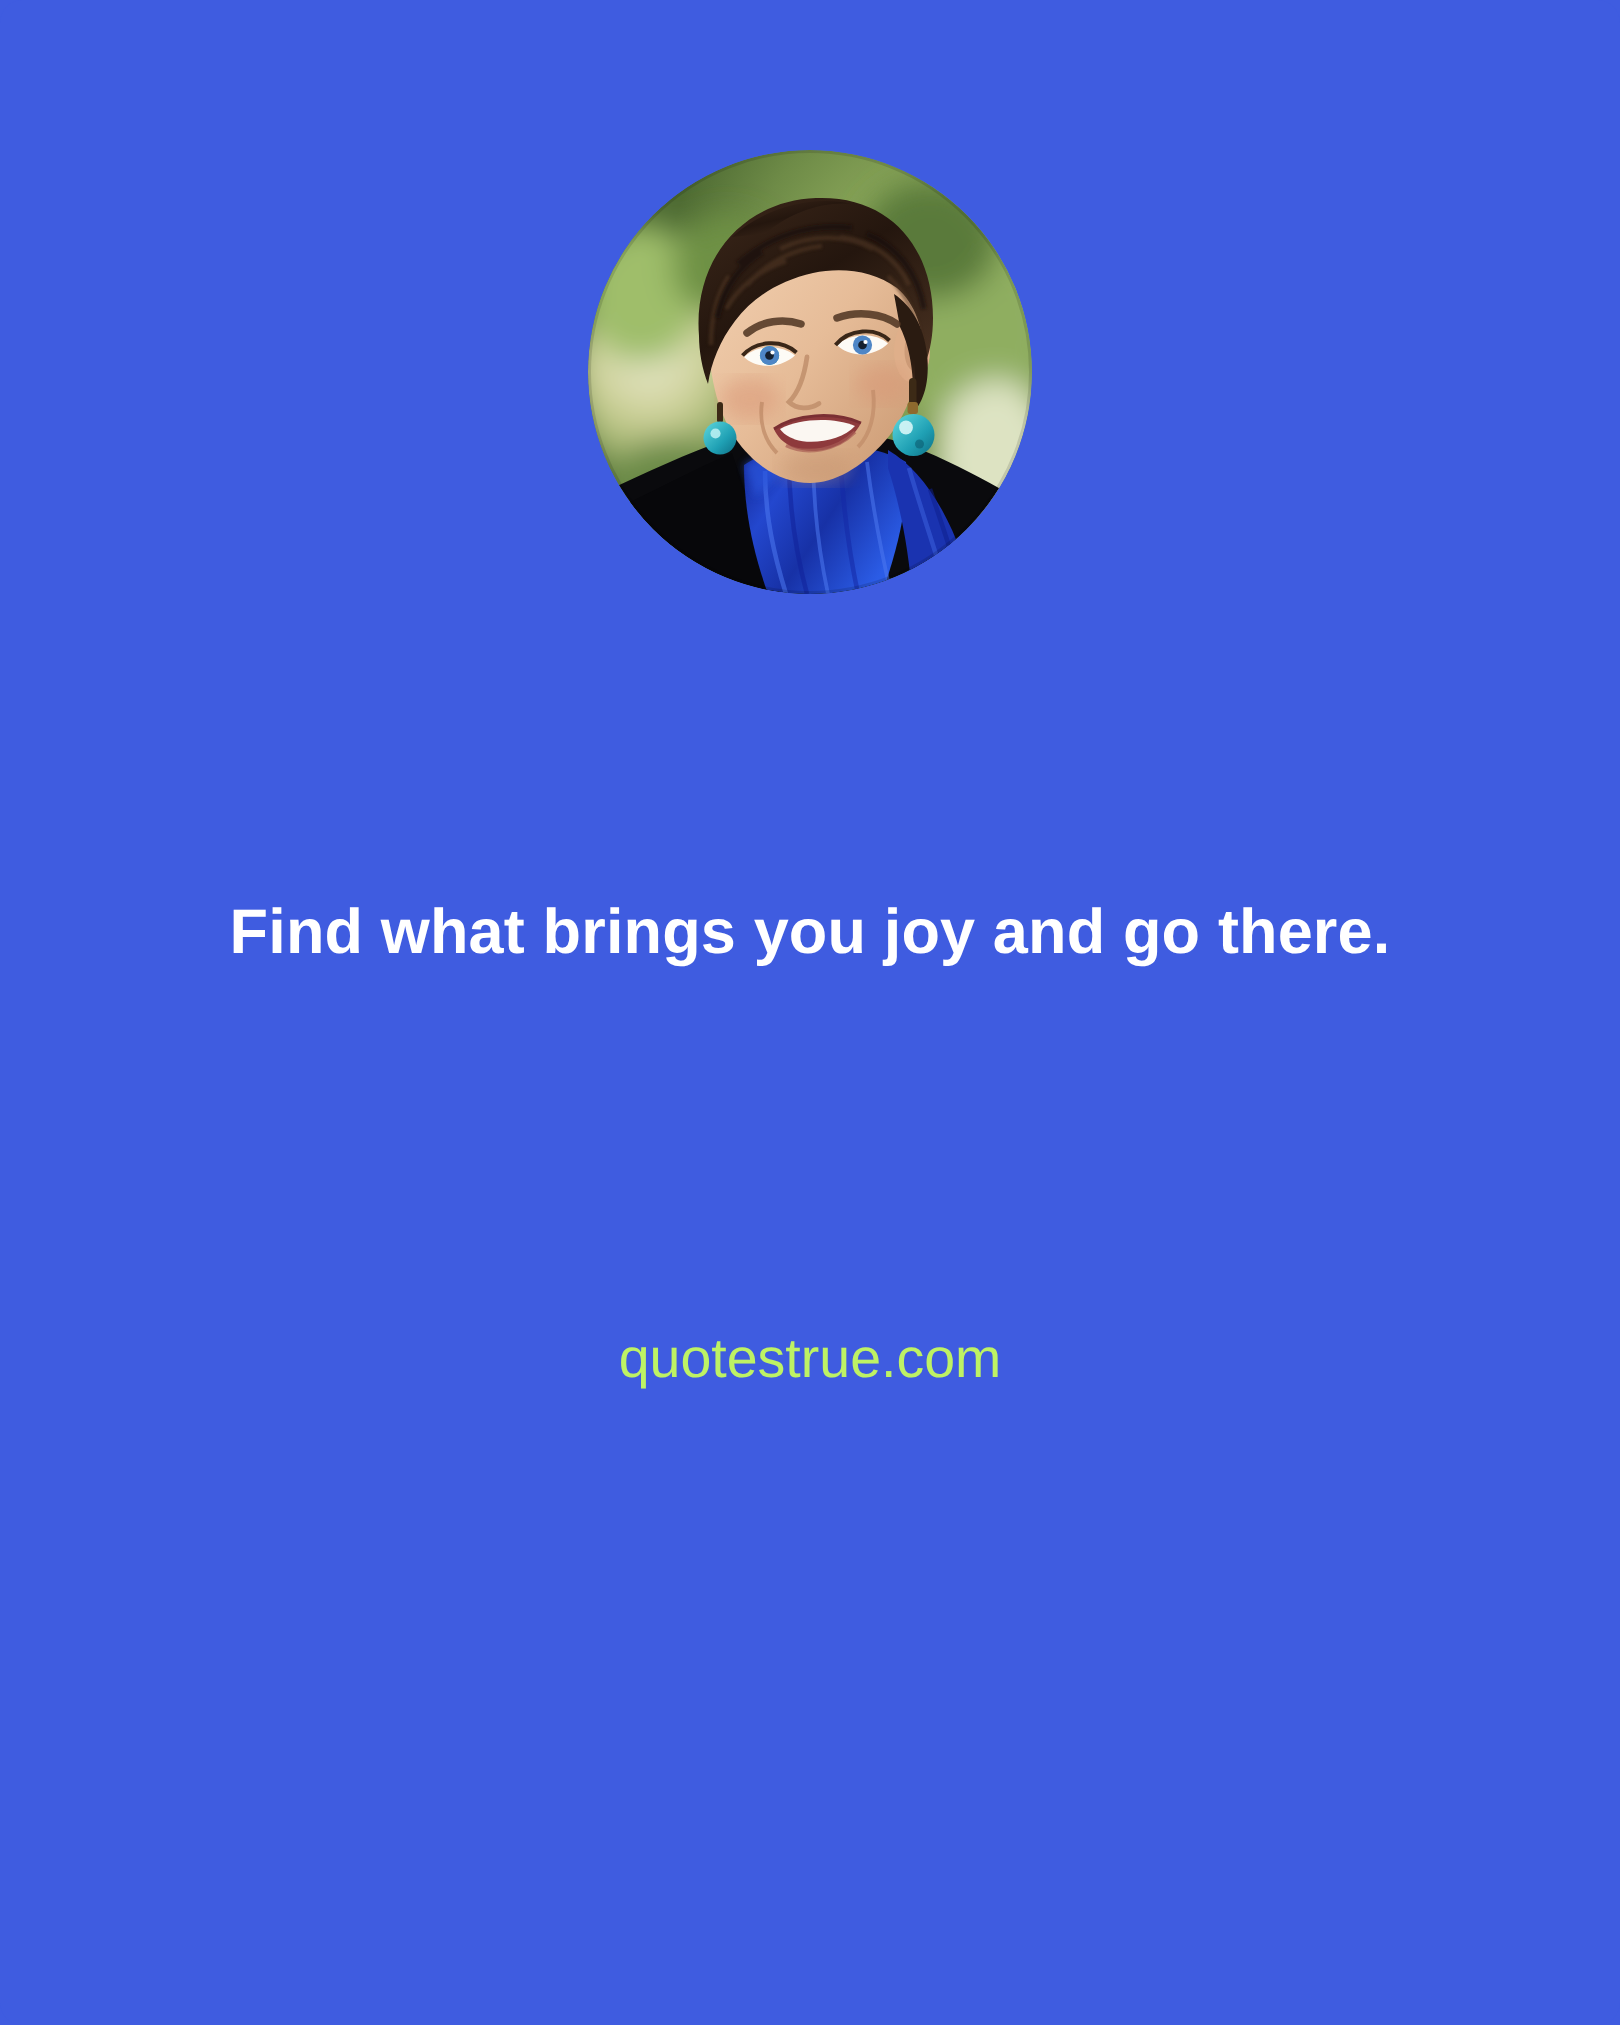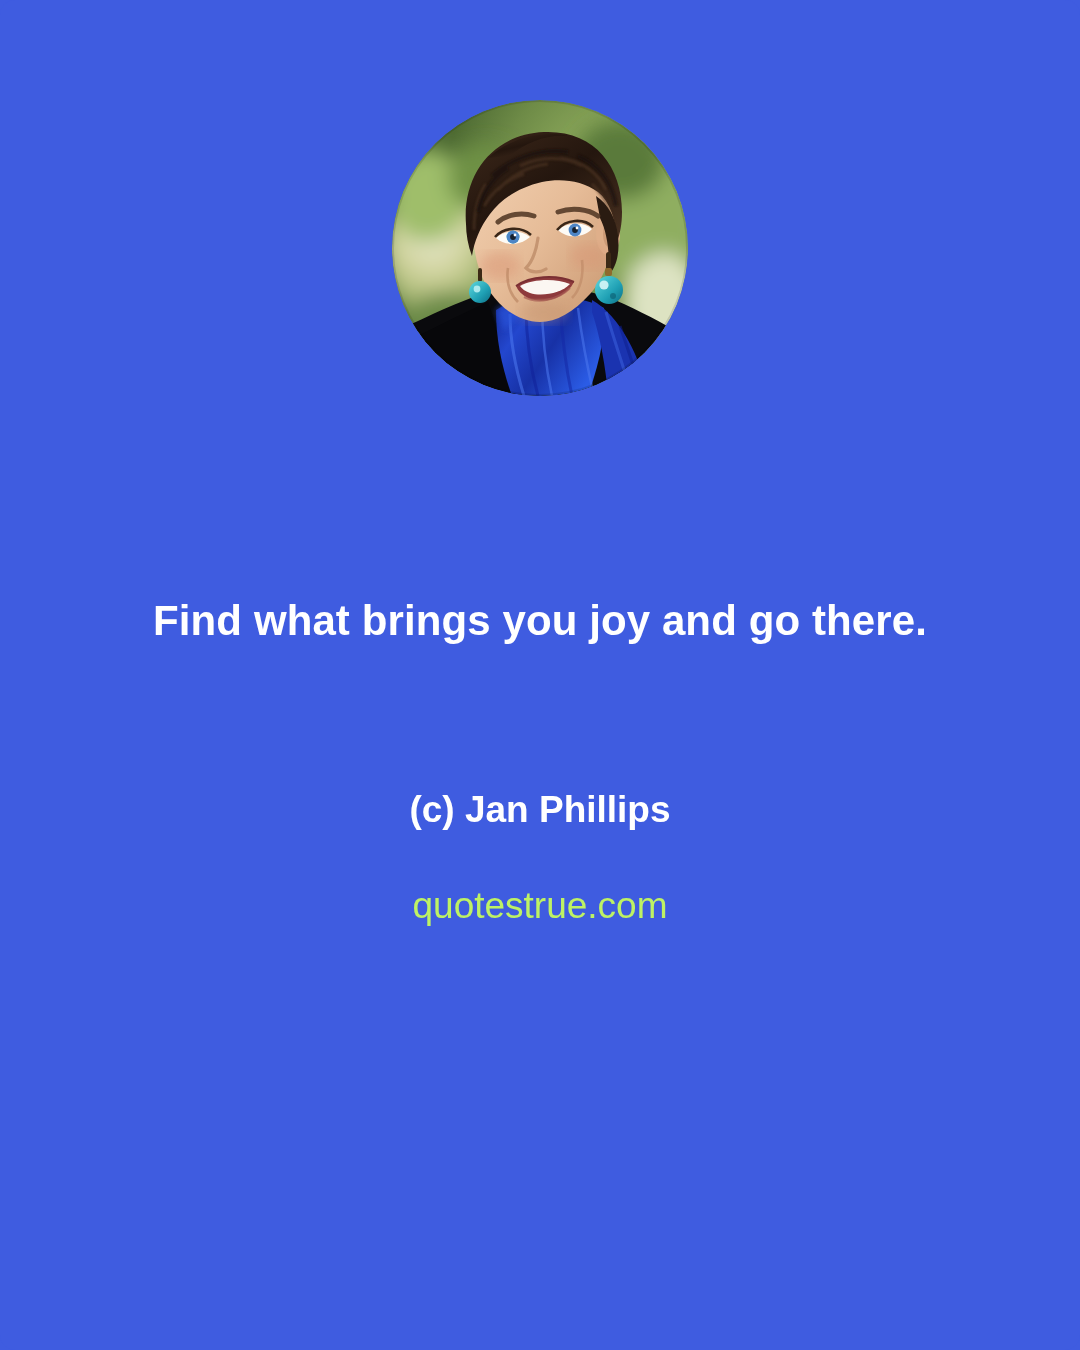--- a/index.html
+++ b/index.html
@@ -233,17 +233,16 @@
           <circle cx="221" cy="196" r="3" fill="#0B5C70" opacity="0.6"></circle>
         </g>
 
         <circle cx="148" cy="148" r="147" fill="none" stroke="#000000" stroke-width="2" opacity="0.12"></circle>
       </g>
     </svg>
   </div>
 
   <div class="centered-line" id="quote-text" style="color: rgb(255, 255, 255);">Find what brings you joy and go there.</div>
 
-  <div class="centered-line" id="author-text" style="color: rgb(255, 255, 255);">(c) Jan Phillips</div>
 
   <div class="centered-line" id="site-text" style="color: #bef264;">quotestrue.com</div>
 
 </div>
 
 </body></html>

